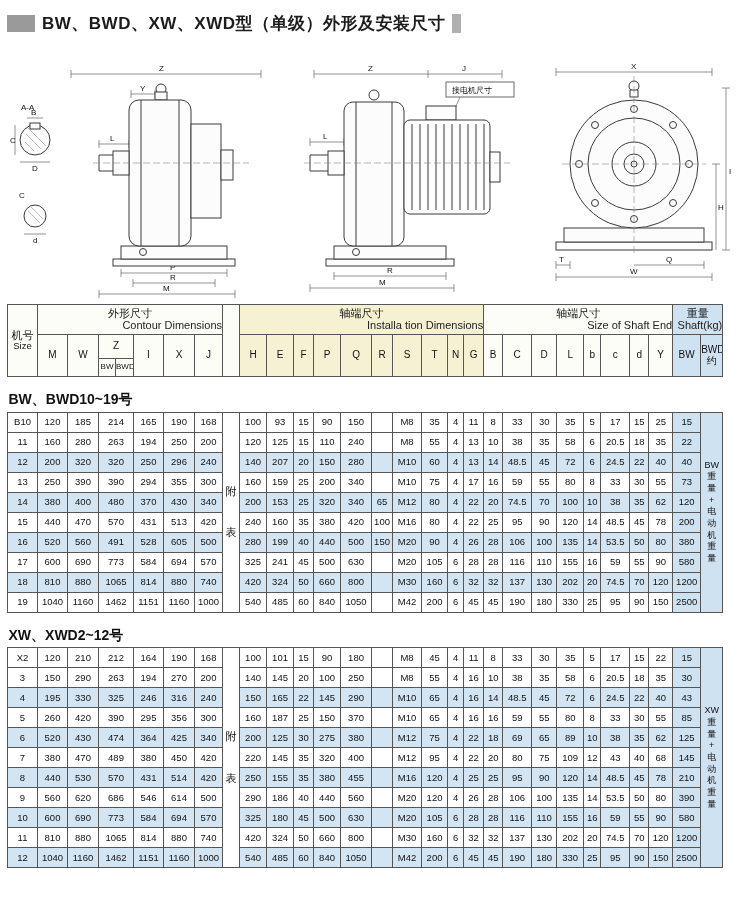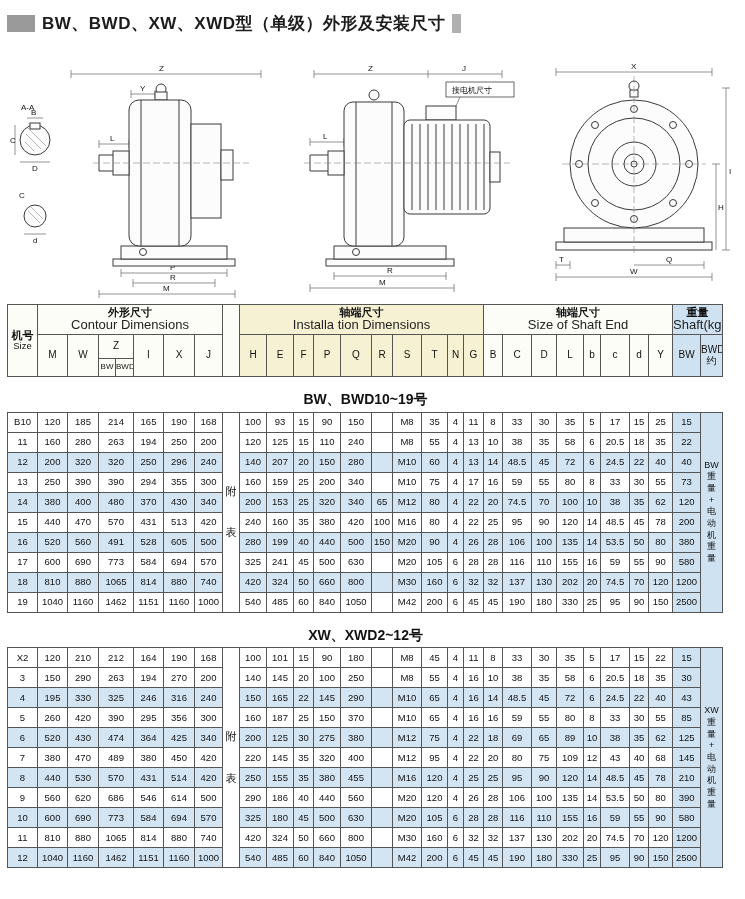--- a/index.html
+++ b/index.html
@@ -30,33 +30,33 @@
 
   
   .dim-table { border-collapse:collapse; table-layout:fixed; width:716px; }
   .dim-table th, .dim-table td {
     border:1px solid #555; padding:0; text-align:center; vertical-align:middle;
     font-size:9.5px; line-height:1.05; overflow:hidden; color:#111; font-weight:400;
   }
   .h-group th  { height:30px; background:#fdfdf8; }
   .h-letters th{ height:24px; background:#fdfdf8; font-size:10px; }
   .h-sub th    { height:18px; background:#fdfdf8; font-size:8px; }
-  .zh { font-size:11px; display:block;font-weight:bold; }
-  .en { font-size:13px; display:block; color:#222; }
+  .zh { font-size:11px; display:block; }
+  .en { font-size:11px; display:block; color:#222;text-align:right; }
   th.c-yellow { background:#f6f1d3 !important; }
   th.c-blue   { background:#cfe2f1 !important;margin-left:36px; }
   tbody td { height:20px; background:#fff; }
   tr.alt td { background:#d3e4f2; }
   td.w-col  { background:#cfe2f1 !important; }
   td.note-col { background:#fff !important; font-size:11px; }
   td.note-col span { display:block; margin:30px 0; }
   td.band { font-size:9px; }
   td.band span { display:block; line-height:1.3; }
   tr.section-row td {
-    border:none; background:#fff; text-align:center; font-weight:700;
+    border:none; background:#fff; text-align:left; font-weight:700;
     font-size:14px; height:28px; vertical-align:bottom; padding:15px 0 5px 1px;
   }
 </style>
 </head>
 <body>
 
 <div class="page">
 
   <div class="title-bar">
     <span class="deco-l"></span>

